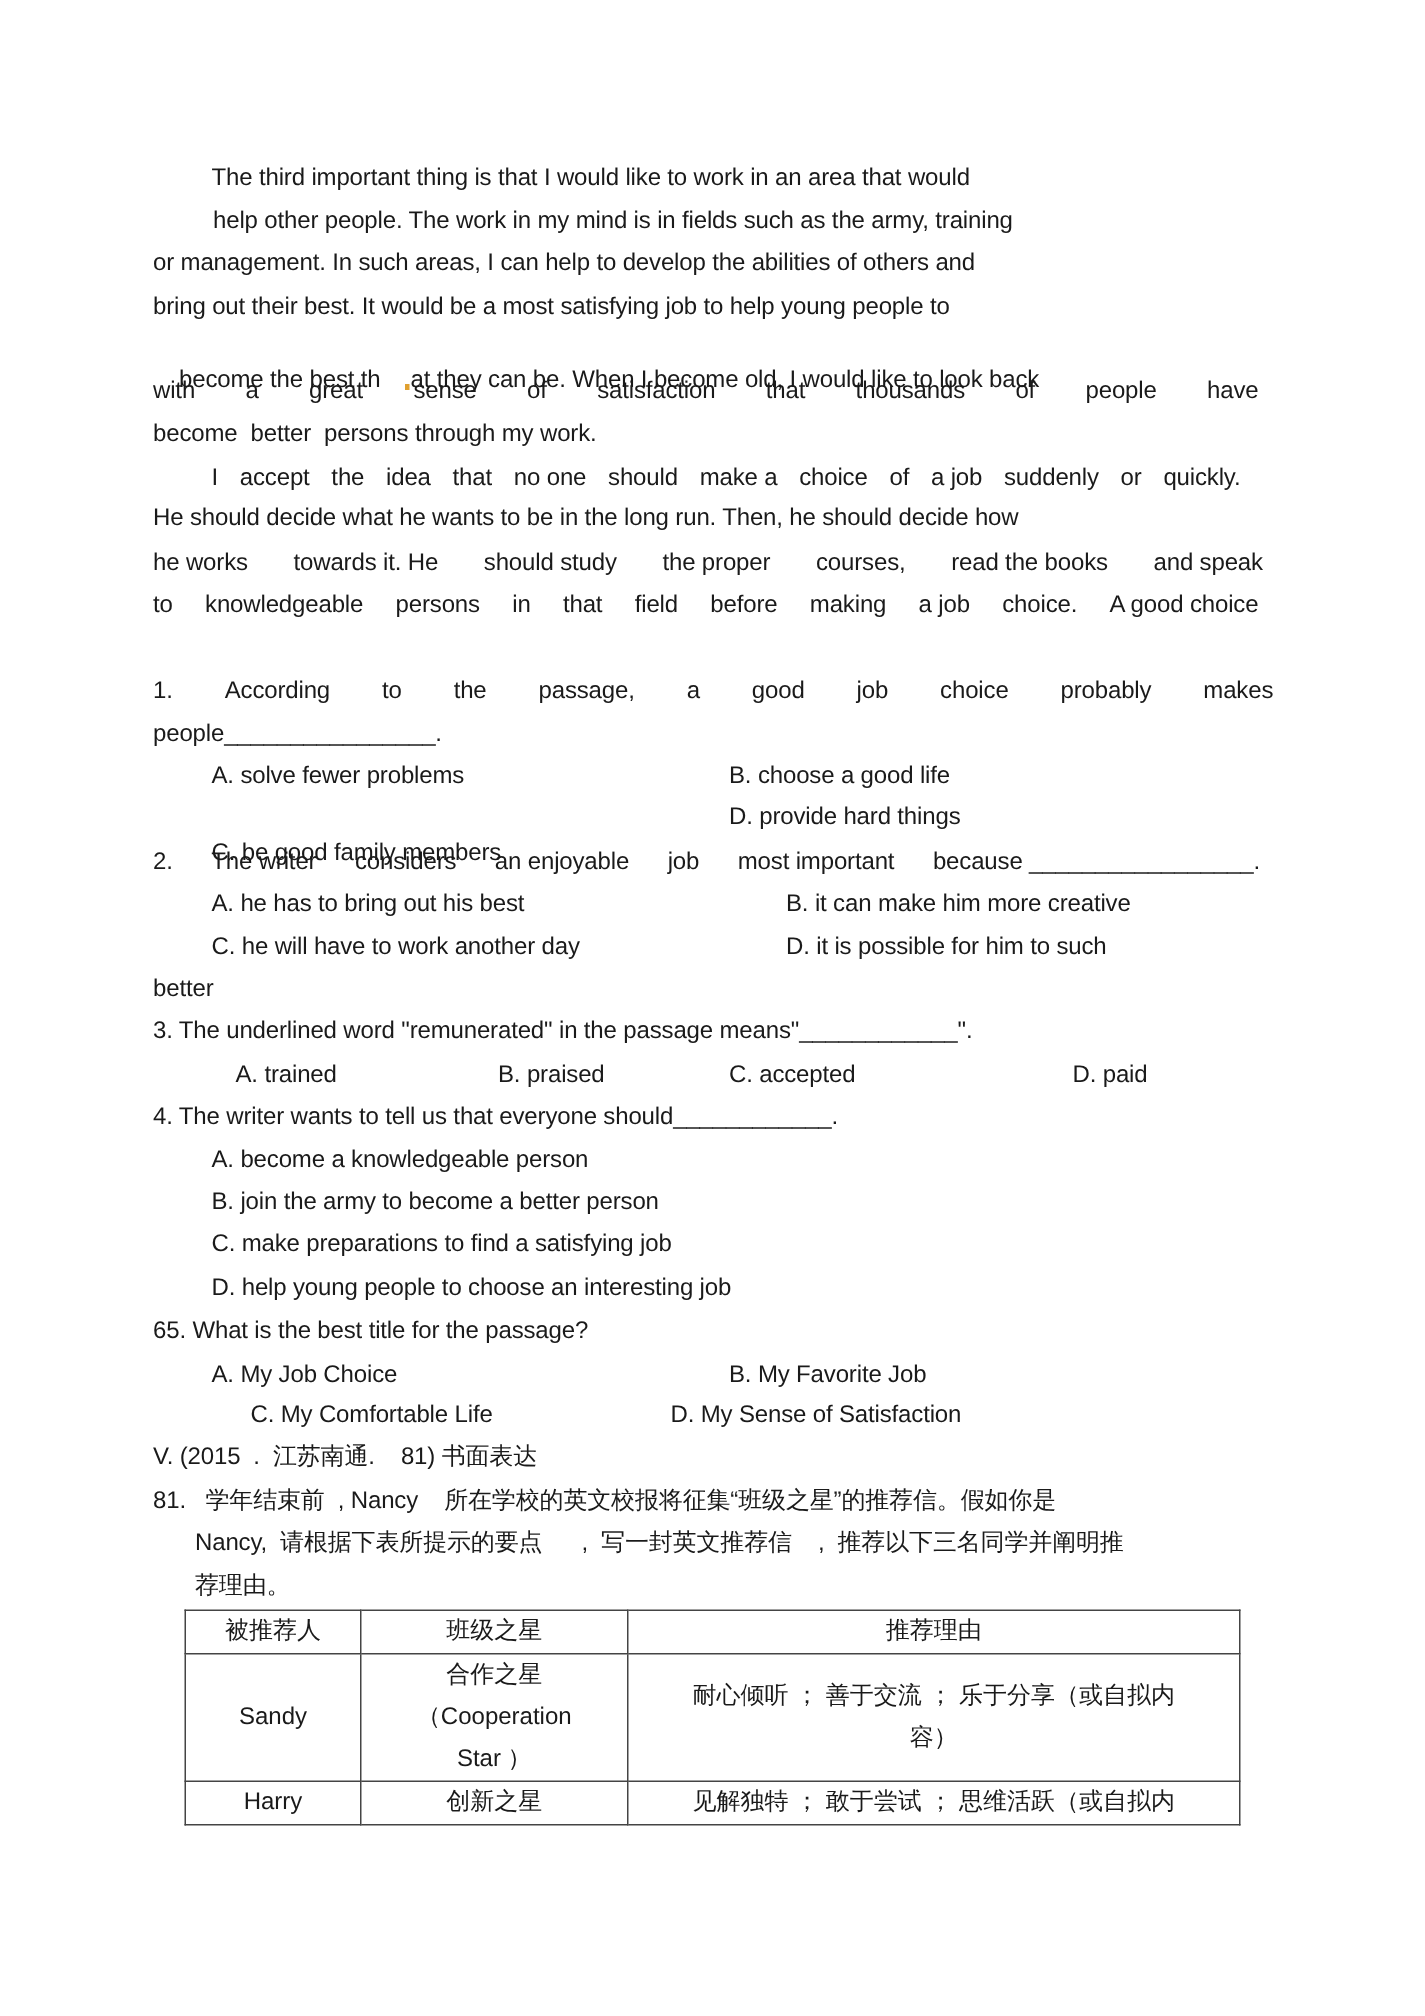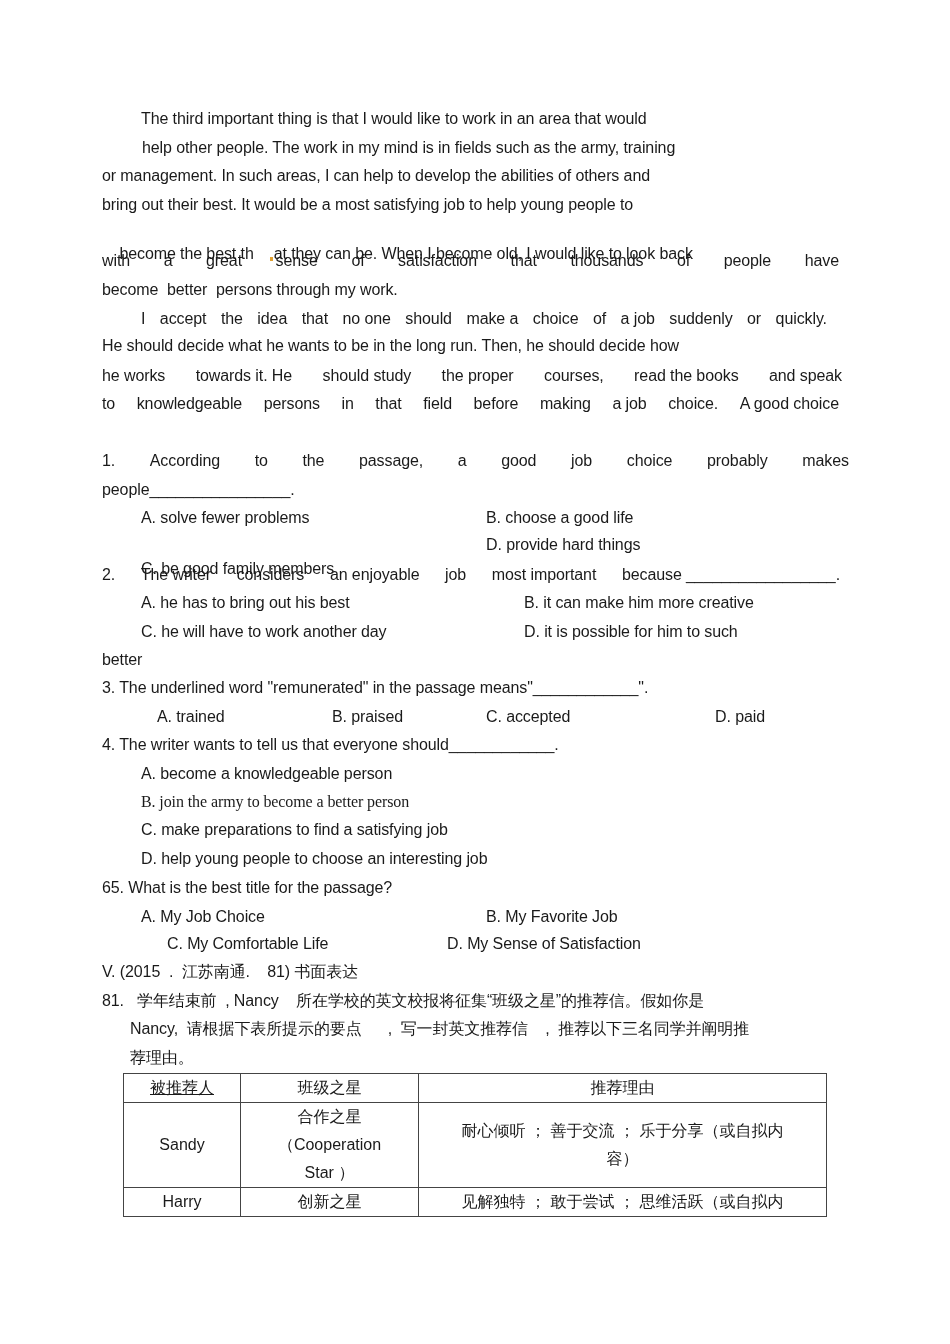--- a/index.html
+++ b/index.html
@@ -55,21 +55,21 @@
       line-height: 28px;
     }
     table.rec td, table.rec th {
       border: 1.5px solid #444;
       text-align: center;
       font-weight: normal;
       padding: 0 6px;
       vertical-align: middle;
     }
     table.rec th { height: 27px; }
-    .c1 { width: 104px; text-decoration: underline; }
+    .c1 { width: 104px; }
     .c2 { width: 165px; }
     .reason { text-align: center; }
   </style>
 </head>
 <body>
 
 <div class="page">
 
   <div class="line" style="top:109px; left:141px;">The third important thing is that I would like to work in an area that would</div>
   <div class="line" style="top:138px;margin-left:40px;">help other people. The work in my mind is in fields such as the army, training</div>
@@ -168,21 +168,21 @@
   <div class="line" style="top:650px;">better</div>
 
   <div class="line" style="top:678px;">3. The underlined word "remunerated" in the passage means"____________".</div>
   <div class="line" style="top:707px; left:141px;margin-left:16px;">A. trained</div>
   <div class="line" style="top:707px; left:332px;">B. praised</div>
   <div class="line" style="top:707px; left:486px;">C. accepted</div>
   <div class="line" style="top:707px; left:715px;">D. paid</div>
 
   <div class="line" style="top:735px;">4. The writer wants to tell us that everyone should____________.</div>
   <div class="line" style="top:764px; left:141px;">A. become a knowledgeable person</div>
-  <div class="line" style="top:792px; left:141px;font-family:Liberation Serif, serif;">B. join the army to become a better person</div>
+  <div class="line" style="top:792px; left:141px;">B. join the army to become a better person</div>
   <div class="line" style="top:820px; left:141px;">C. make preparations to find a satisfying job</div>
   <div class="line" style="top:849px; left:141px;">D. help young people to choose an interesting job</div>
 
   <div class="line" style="top:878px;">65. What is the best title for the passage?</div>
   <div class="line" style="top:907px; left:141px;">A. My Job Choice</div>
   <div class="line" style="top:907px; left:486px;">B. My Favorite Job</div>
   <div class="line" style="top:934px; left:141px;margin-left:26px;">C. My Comfortable Life</div>
   <div class="line" style="top:934px; left:447px;">D. My Sense of Satisfaction</div>
 
   <div class="line" style="top:962px;">V. (2015  .  江苏南通.    81) 书面表达</div>

